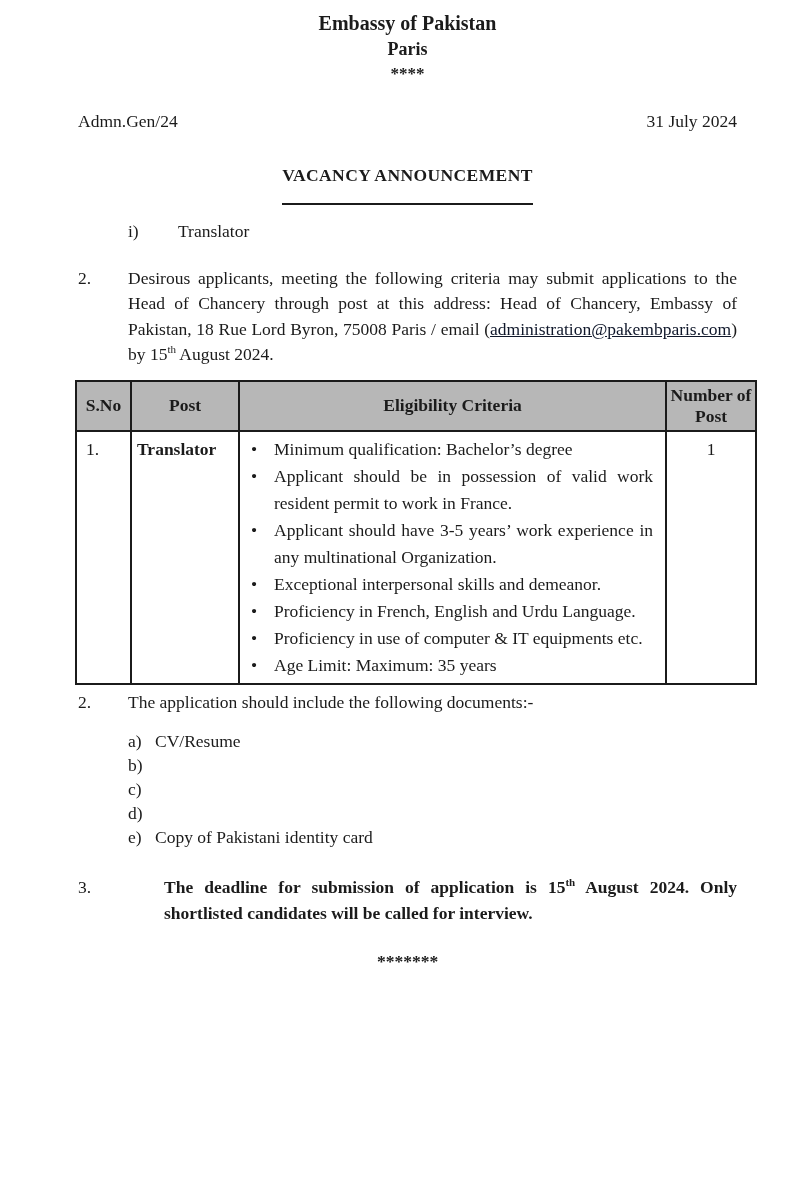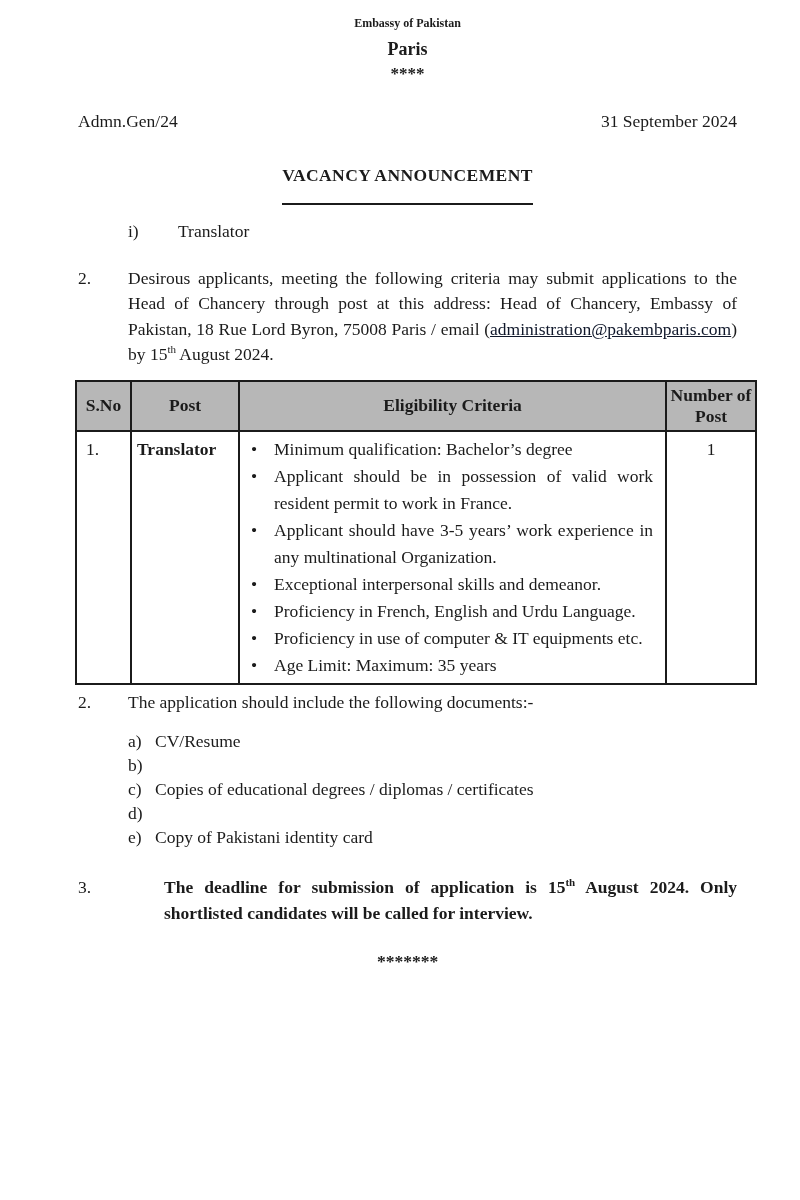--- a/index.html
+++ b/index.html
@@ -7,21 +7,21 @@
   body {
     width: 800px;
     height: 1200px;
     font-family: "Liberation Serif", "DejaVu Serif", serif;
     font-size: 17.5px;
     color: #1b1b1b;
     padding: 10px 63px 0 78px;
     overflow: hidden;
   }
 
-  .org-line   { font-weight: bold; font-size: 12px; line-height: 26px; text-align: center; }
+  .org-line   { font-weight: bold; font-size: 20px; line-height: 26px; text-align: center; }
   .city-line  { font-weight: bold; font-size: 18px; line-height: 26px; text-align: center; }
   .stars-line { font-weight: bold; font-size: 17px; line-height: 24px; text-align: center; }
 
   .ref-row {
     display: flex;
     justify-content: space-between;
     margin-top: 22px;
     line-height: 26px;
   }
 
@@ -114,21 +114,21 @@
 <body>
 
 <div>
 
   <div class="org-line">Embassy of Pakistan</div>
   <div class="city-line">Paris</div>
   <div class="stars-line">****</div>
 
   <div class="ref-row">
     <span>Admn.Gen/24</span>
-    <span>31 September 2024</span>
+    <span>31 July 2024</span>
   </div>
 
   <div class="title-wrap">
     <span class="doc-title">VACANCY ANNOUNCEMENT</span>
   </div>
 
 
   <div class="vacancy-item">
     <span class="vi-label">i)</span>
     <span>Translator</span>
@@ -193,21 +193,20 @@
         <span class="doc-label">a)</span>
         <span>CV/Resume</span>
       </div>
 
       <div class="doc-item">
         <span class="doc-label">b)</span>
       </div>
 
       <div class="doc-item">
         <span class="doc-label">c)</span>
-        <span>Copies of educational degrees / diplomas / certificates</span>
       </div>
 
       <div class="doc-item">
         <span class="doc-label">d)</span>
       </div>
 
       <div class="doc-item">
         <span class="doc-label">e)</span>
         <span>Copy of Pakistani identity card</span>
       </div>

